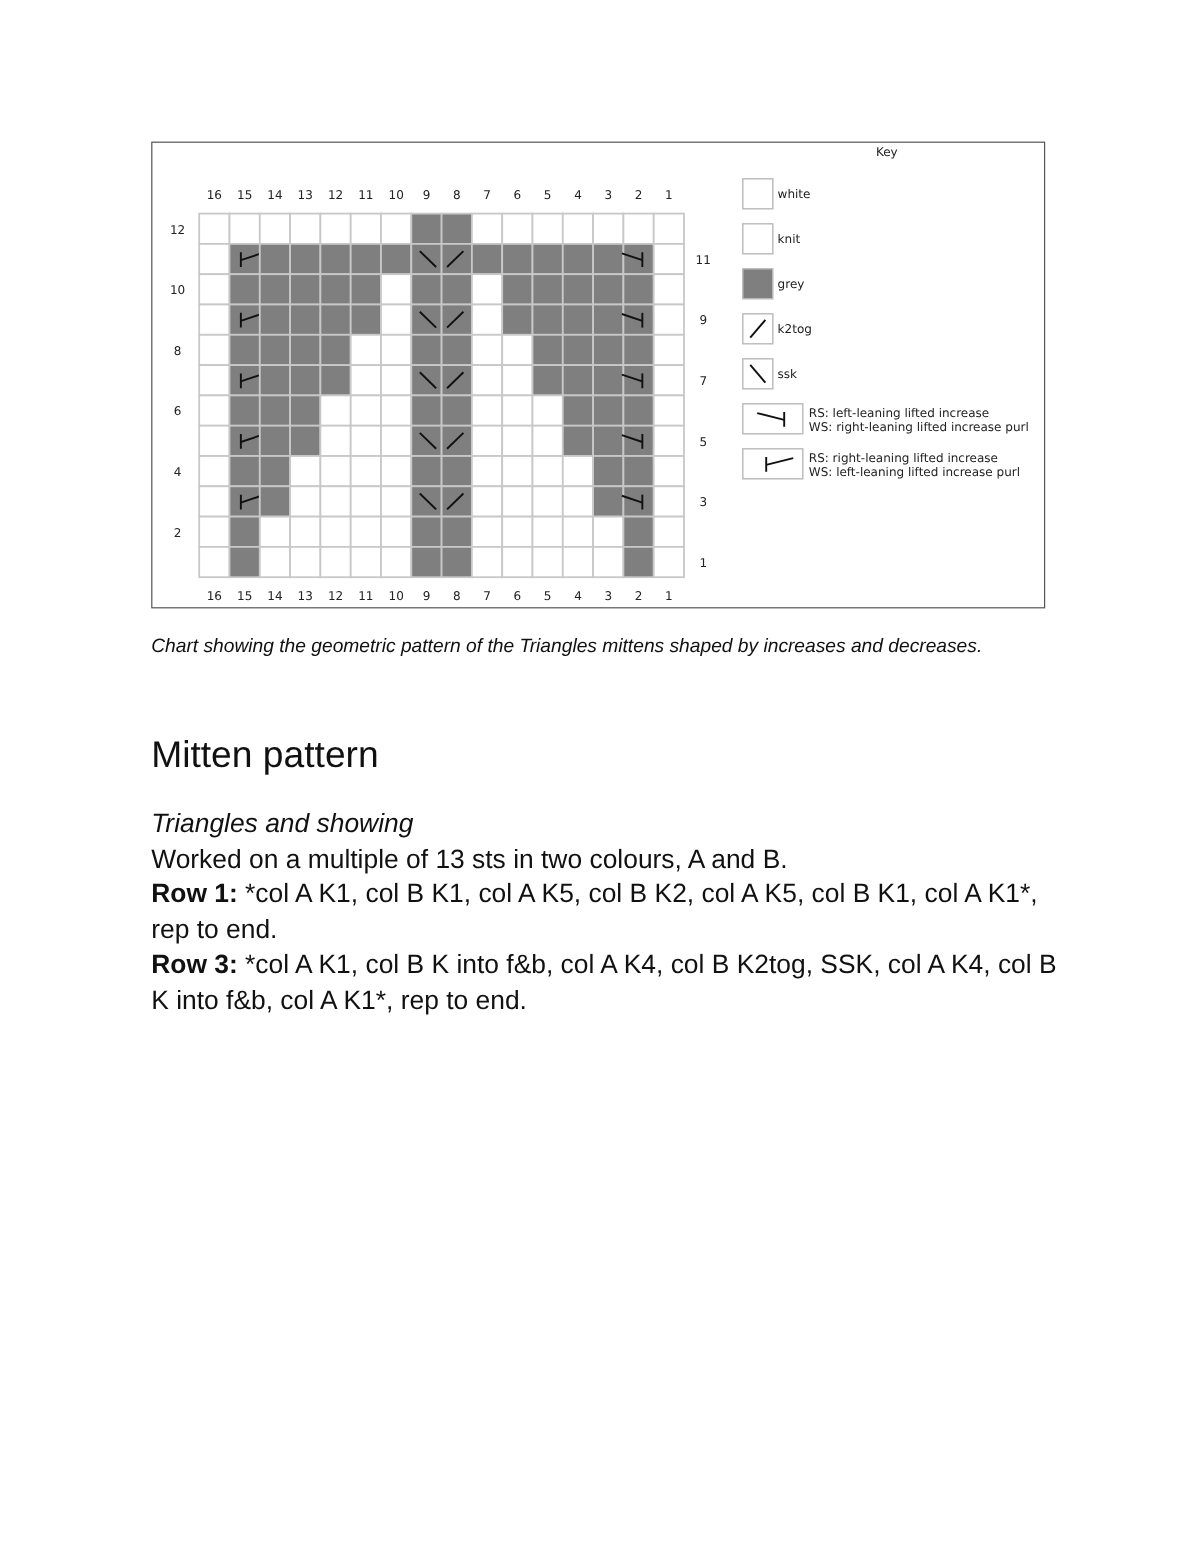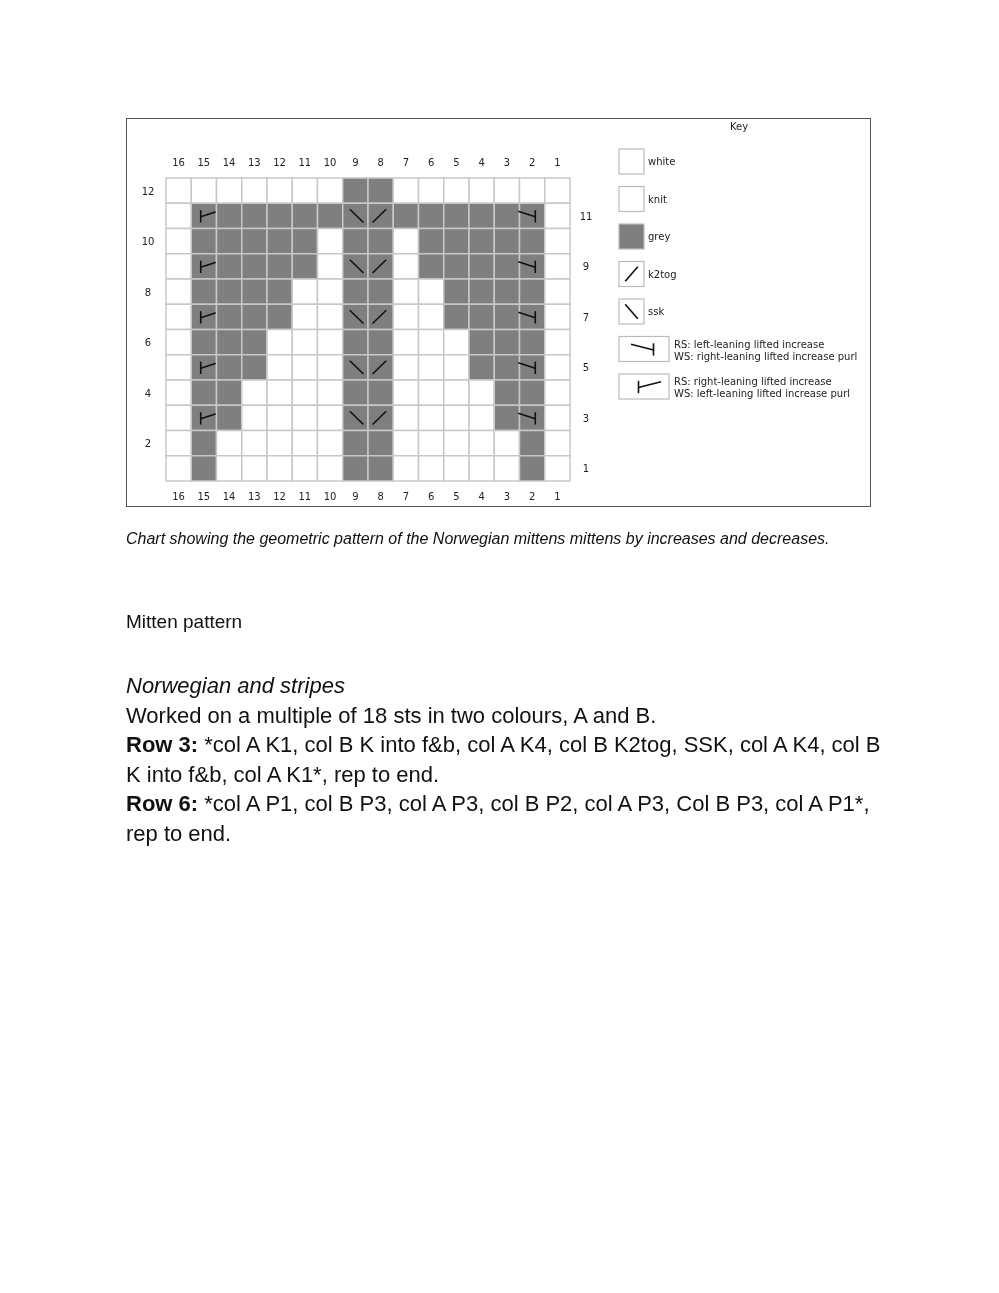--- a/index.html
+++ b/index.html
@@ -1,20 +1,20 @@
 <!DOCTYPE html>
 <html><head>
 <meta charset="utf-8">
 <style>
   html, body { margin: 0; padding: 0; background: #ffffff; }
   body { width: 999px; height: 1293px; position: relative; font-family: "Liberation Sans", sans-serif; color: #111; }
   .chart-box { position: absolute; left: 126px; top: 118px; width: 745px; height: 389px; border: 1px solid #555; box-sizing: border-box; }
   .chart-svg { position: absolute; left: 0; top: 0; }
   .caption { position: absolute; left: 126px; top: 528px; width: 720px; font-size: 16px; font-style: italic; line-height: 21px; color: #111; }
-  .heading { position: absolute; left: 126px; top: 611px; font-size: 19px; color: #111; text-align: center; }
+  .heading { position: absolute; left: 126px; top: 611px; font-size: 31px; color: #111; text-align: center; }
   .body-text { position: absolute; left: 126px; top: 671px; width: 760px; font-size: 22px; line-height: 29.5px; color: #111; }
   .subheading { font-style: italic; display: block; }
   .row-line { display: block; }
   .row-label { font-weight: bold; }
   .chart-svg text { font-family: "DejaVu Sans", sans-serif; }
 </style>
 </head>
 <body>
 
 <div class="chart-box">
@@ -304,24 +304,24 @@
       <text x="547" y="228.5" font-size="10" text-anchor="start" fill="#222">RS: left-leaning lifted increase</text>
       <text x="547" y="240.5" font-size="10" text-anchor="start" fill="#222">WS: right-leaning lifted increase purl</text>
       <rect x="492" y="255" width="50" height="25" fill="#ffffff" stroke="#bbbbbb" stroke-width="1.2"></rect>
       <line x1="511.5" y1="261.8" x2="511.5" y2="274.15" stroke="#111" stroke-width="1.6"></line>
       <line x1="511.5" y1="268.45" x2="534" y2="262.75" stroke="#111" stroke-width="1.6"></line>
       <text x="547" y="266" font-size="10" text-anchor="start" fill="#222">RS: right-leaning lifted increase</text>
       <text x="547" y="278" font-size="10" text-anchor="start" fill="#222">WS: left-leaning lifted increase purl</text>
     </svg>
 </div>
 
-<div class="caption">Chart showing the geometric pattern of the Norwegian mittens mittens by increases and decreases.</div>
+<div class="caption">Chart showing the geometric pattern of the Triangles mittens shaped by increases and decreases.</div>
 
 <div class="heading">Mitten pattern</div>
 
 <div class="body-text">
-  <span class="subheading">Norwegian and stripes</span>
-  <span class="row-line">Worked on a multiple of 18 sts in two colours, A and B.</span>
+  <span class="subheading">Triangles and showing</span>
+  <span class="row-line">Worked on a multiple of 13 sts in two colours, A and B.</span>
   <div id="rows-container">
+      <span class="row-line"><span class="row-label">Row 1:</span><span> *col A K1, col B K1, col A K5, col B K2, col A K5, col B K1, col A K1*, rep to end.</span></span>
       <span class="row-line"><span class="row-label">Row 3:</span><span> *col A K1, col B K into f&amp;b, col A K4, col B K2tog, SSK, col A K4, col B K into f&amp;b, col A K1*, rep to end.</span></span>
-      <span class="row-line"><span class="row-label">Row 6:</span><span> *col A P1, col B P3, col A P3, col B P2, col A P3, Col B P3, col A P1*, rep to end.</span></span>
     </div>
 </div>
 
 </body></html>

